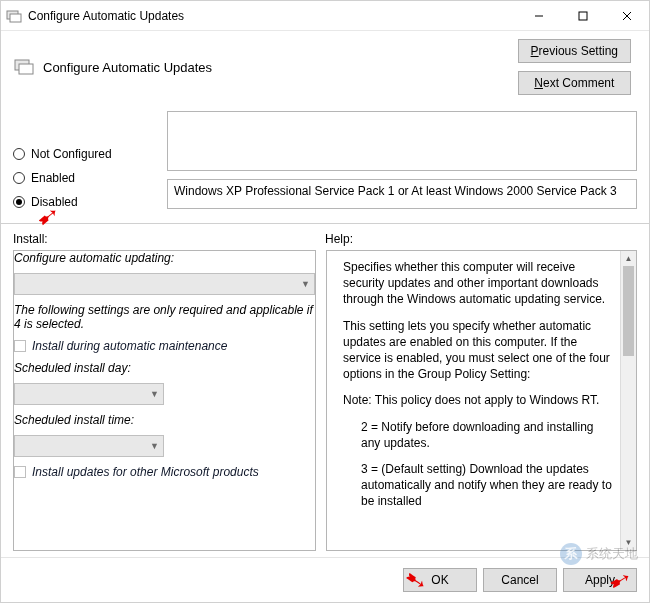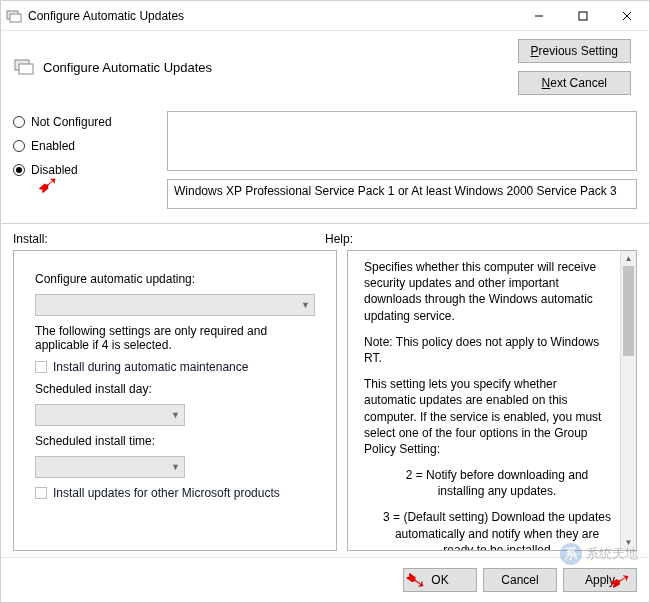--- a/index.html
+++ b/index.html
@@ -9,49 +9,49 @@
     .titlebar-icon { width: 16px; height: 16px; margin-right: 6px; }
     .titlebar-title { flex: 1; font-size: 12px; }
     .win-btns { display: flex; height: 100%; }
     .win-btn { width: 44px; display: flex; align-items: center; justify-content: center; }
     .header { display: flex; align-items: center; padding: 8px 12px; }
     .header-icon { width: 22px; height: 22px; margin-right: 8px; }
     .header-title { font-size: 13px; flex: 1; }
     .nav-btns { display: flex; gap: 8px; margin-right: 6px; flex-direction: column; }
     .btn { border: 1px solid #adadad; background: #e1e1e1; padding: 4px 12px; font-size: 12px; min-width: 80px; cursor: pointer; }
     .underline { text-decoration: underline; }
-    .body-top { display: flex; padding: 8px 12px 10px 12px; gap: 14px; }
+    .body-top { display: flex; padding: 8px 12px 10px 12px; gap: 14px; align-items: flex-end; }
     .radios { width: 140px; display: flex; flex-direction: column; gap: 10px; padding-top: 4px; position: relative; }
     .radio-row { display: flex; align-items: center; gap: 6px; font-size: 12px; }
     .radio { width: 12px; height: 12px; border-radius: 50%; border: 1px solid #333; display: inline-flex; align-items: center; justify-content: center; background: #fff; }
     .radio.selected::after { content: ""; width: 6px; height: 6px; border-radius: 50%; background: #000; }
     .arrow-annot { position: absolute; left: 24px; top: 58px; color: #e60000; font-size: 26px; transform: rotate(-40deg); }
     .comment-col { flex: 1; display: flex; flex-direction: column; gap: 8px; }
     .field-row { display: flex; align-items: flex-start; gap: 8px; }
     .field-label { width: 90px; padding-top: 4px; }
     .comment-box { flex: 1; height: 60px; border: 1px solid #b5b5b5; background: #fff; padding: 4px; resize: none; font-family: inherit; font-size: 12px; }
     .supported-box { flex: 1; height: 30px; border: 1px solid #b5b5b5; background: #fff; display: flex; overflow: hidden; }
     .supported-text { flex: 1; padding: 4px 6px; font-size: 12px; white-space: nowrap; overflow: hidden; }
     .scroll-arrow { height: 15px; display: flex; align-items: center; justify-content: center; color: #606060; font-size: 8px; }
     .midsep { border-top: 1px solid #d0d0d0; margin: 4px 0 0 0; }
     .panel-headers { display: flex; padding: 8px 12px 4px 12px; }
     .panel-headers > div { flex: 1; font-size: 12px; }
     .panels { display: flex; gap: 10px; padding: 0 12px 6px 12px; flex: 1; min-height: 0; }
     .panel { flex: 1; border: 1px solid #b5b5b5; background: #fff; display: flex; overflow: hidden; padding-left: 8px; }
-    .options-panel { flex-direction: column; padding: 21px; gap: 8px; }
+    .options-panel { flex-direction: column; padding: 0; gap: 8px; font-style: italic; }
     .options-label { font-size: 12px; }
     .combo { height: 22px; border: 1px solid #c0c0c0; background: #e8e8e8; display: flex; align-items: center; justify-content: flex-end; padding-right: 4px; color: #6a6a6a; font-size: 9px; }
     .combo.wide { width: 100%; }
     .combo.narrow { width: 150px; }
     .check-row { display: flex; align-items: center; gap: 6px; font-size: 12px; color: #0f172a; }
     .checkbox { width: 12px; height: 12px; border: 1px solid #bfbfbf; background: #fff; }
     .help-panel { }
     .help-content { flex: 1; padding: 8px; font-size: 12px; line-height: 1.35; overflow: hidden; }
     .help-content p { margin: 0 0 10px 0; }
-    .indent { padding-left: 18px; text-align: center; }
+    .indent { padding-left: 18px; }
     .scrollbar { width: 16px; background: #f0f0f0; border-left: 1px solid #dcdcdc; display: flex; flex-direction: column; }
     .scroll-track { flex: 1; position: relative; }
     .scroll-thumb { position: absolute; top: 0; left: 2px; right: 2px; height: 90px; background: #c2c2c2; }
     .footer { display: flex; justify-content: flex-end; gap: 6px; padding: 10px 12px; border-top: 1px solid #e5e5e5; position: relative; }
     .footer .btn { min-width: 74px; }
     .foot-arrow { color: #e60000; font-size: 26px; position: absolute; transform: rotate(-30deg); }
     .foot-arrow.a1 { bottom: 6px; left: 404px; transform: rotate(34deg); }
     .foot-arrow.a2 { bottom: 6px; right: 18px; transform: rotate(-30deg);}
     .watermark { position: absolute; right: 12px; bottom: 38px; font-size: 13px; color: rgba(0,0,0,0.25); display: flex; align-items: center; gap: 4px; }
     .watermark .circ { width: 22px; height: 22px; border-radius: 50%; background: rgba(80,140,200,0.35); display: flex; align-items: center; justify-content: center; color: rgba(255,255,255,0.8); font-weight: bold; }
@@ -91,21 +91,21 @@
   <div class="header">
     <span class="header-icon">
       <svg viewBox="0 0 22 22" width="22" height="22">
           <rect x="2" y="4" width="14" height="10" fill="#e8e8e8" stroke="#888"></rect>
           <rect x="6" y="8" width="14" height="10" fill="#fff" stroke="#888"></rect>
         </svg>
     </span>
     <span class="header-title">Configure Automatic Updates</span>
     <div class="nav-btns">
       <button class="btn"><span class="underline">P</span><span>revious Setting</span></button>
-      <button class="btn"><span class="underline">N</span><span>ext Cancel</span></button>
+      <button class="btn"><span class="underline">N</span><span>ext Comment</span></button>
     </div>
   </div>
 
   <div class="body-top">
     <div class="radios">
       <div class="radio-row">
         <span class="radio"></span>
         <span>Not Configured</span>
       </div>
       <div class="radio-row">
@@ -160,22 +160,22 @@
         </div>
       <div class="check-row">
         <span class="checkbox"></span>
         <span>Install updates for other Microsoft products</span>
       </div>
     </div>
 
     <div class="panel help-panel">
       <div class="help-content">
         <p>Specifies whether this computer will receive security updates and other important downloads through the Windows automatic updating service.</p>
+        <p>This setting lets you specify whether automatic updates are enabled on this computer. If the service is enabled, you must select one of the four options in the Group Policy Setting:</p>
         <p>Note: This policy does not apply to Windows RT.</p>
-        <p>This setting lets you specify whether automatic updates are enabled on this computer. If the service is enabled, you must select one of the four options in the Group Policy Setting:</p>
         <p class="indent">2 = Notify before downloading and installing any updates.</p>
         <p class="indent">3 = (Default setting) Download the updates automatically and notify when they are ready to be installed</p>
 
       </div>
       <div class="scrollbar">
         <div class="scroll-arrow">▲</div>
         <div class="scroll-track">
             <div class="scroll-thumb"></div>
           </div>
         <div class="scroll-arrow">▼</div>

